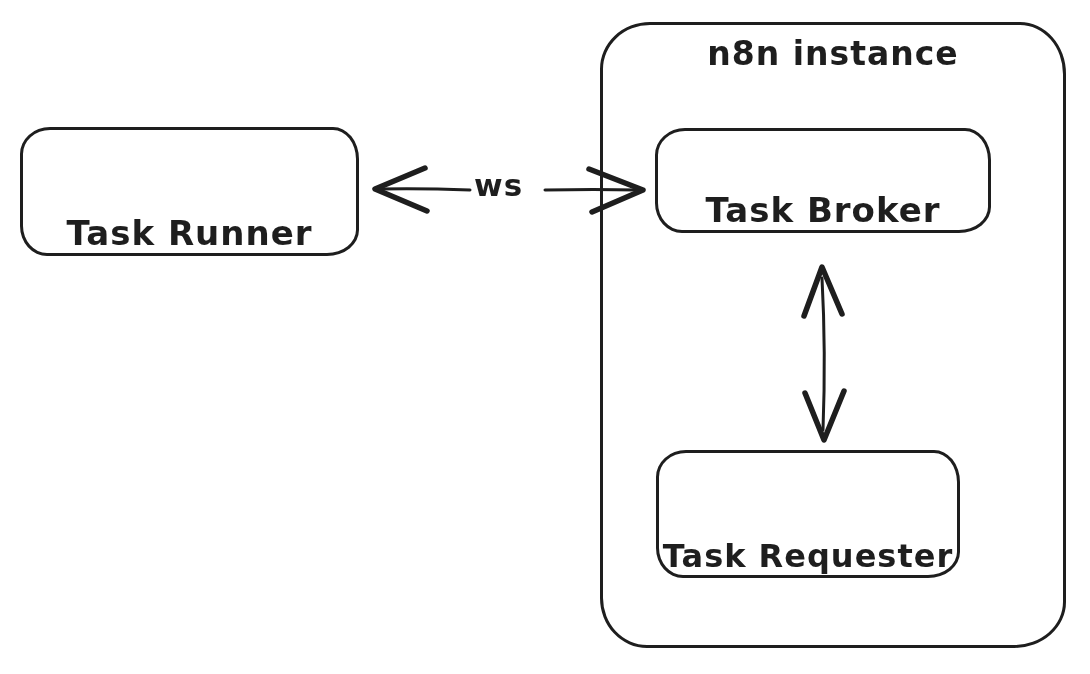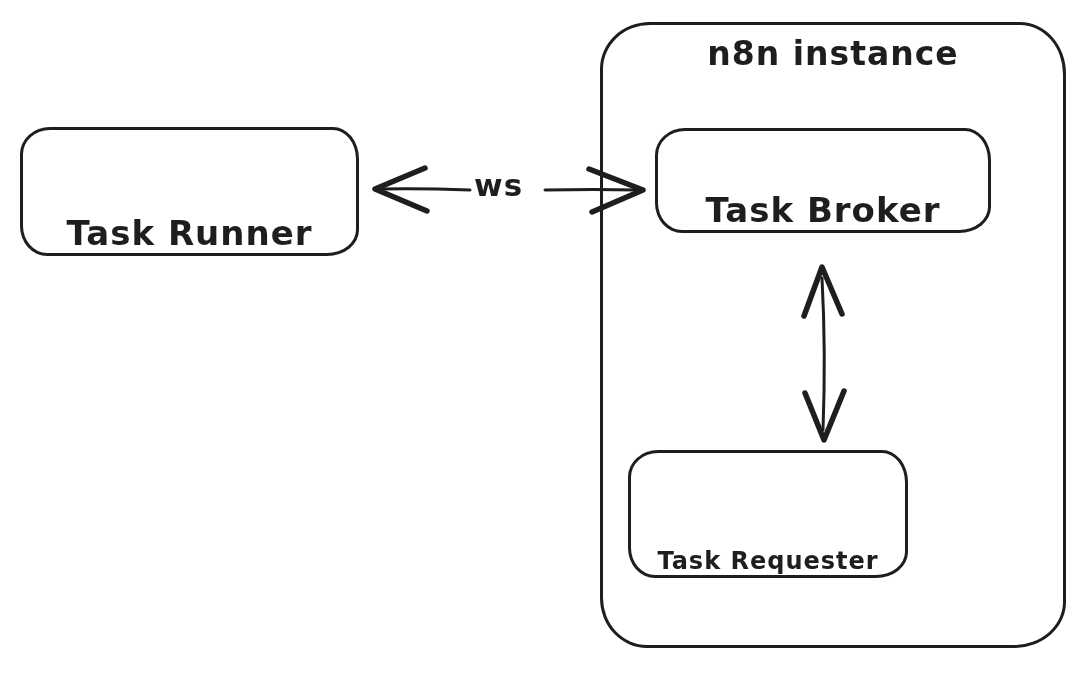--- a/index.html
+++ b/index.html
@@ -25,21 +25,21 @@
     align-items: flex-end;
     justify-content: center;
     font-weight: bold;
     font-size: 34px;
     letter-spacing: 1px;
     
     border-radius: 30px 26px 32px 27px / 27px 32px 26px 30px;
   }
   #task-runner   { left: 20px;  top: 127px; width: 339px; height: 129px; }
   #task-broker   { left: 655px; top: 128px; width: 336px; height: 105px; }
-  #task-requester{ left: 628px; top: 450px; width: 280px; height: 128px; font-size: 24px; }
+  #task-requester{ left: 656px; top: 450px; width: 304px; height: 128px; font-size: 32px; }
   #n8n-instance {
     position: absolute;
     box-sizing: border-box;
     left: 600px; top: 22px; width: 466px; height: 626px;
     border: 3.5px solid #1e1e1e;
     border-radius: 50px 46px 52px 47px / 47px 52px 46px 50px;
     background: transparent;
   }
   #n8n-instance-title {
     position: absolute;

